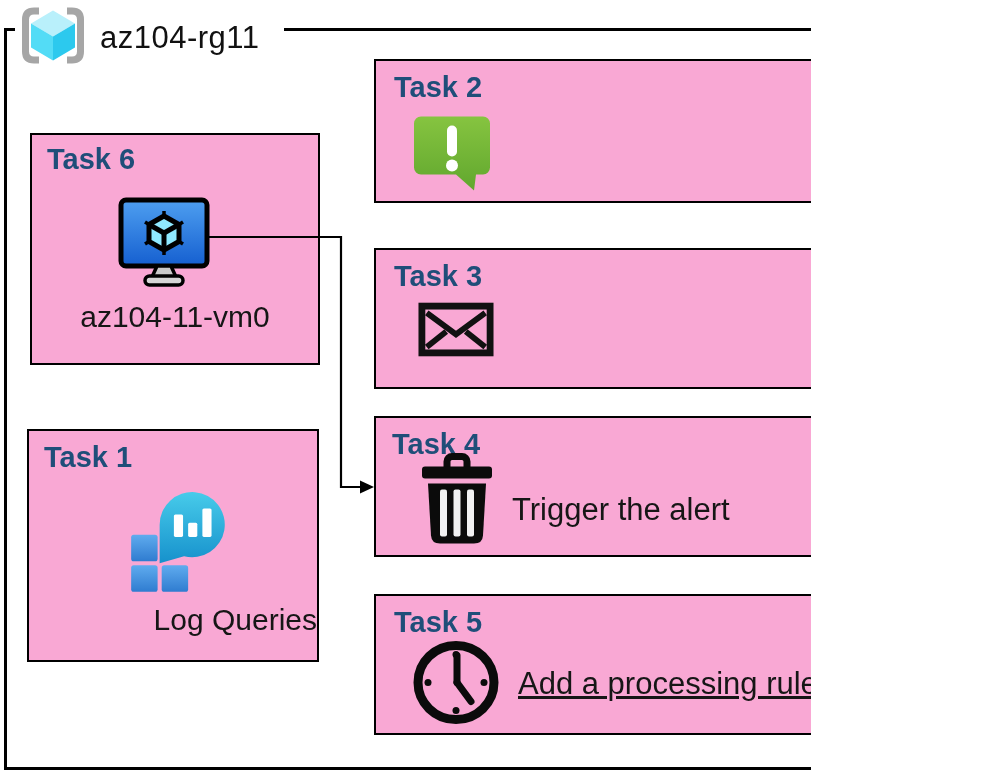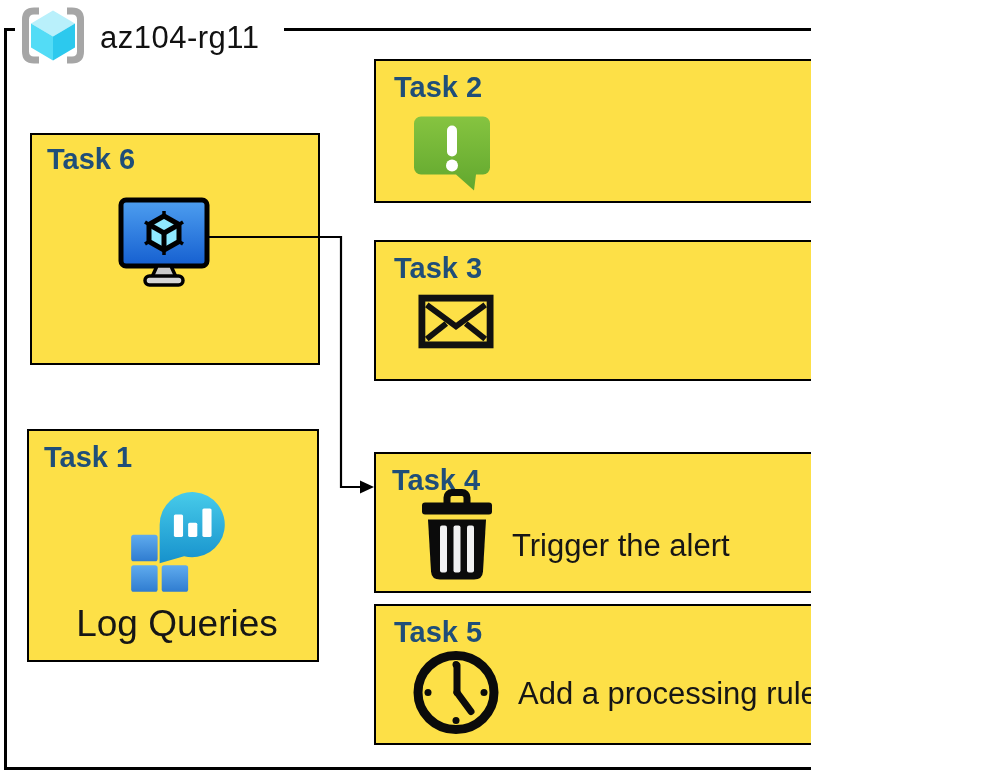--- a/index.html
+++ b/index.html
@@ -13,63 +13,63 @@
   }
   .border-mask {
     position:absolute; left:15px; top:24px; width:269px; height:11px; background:#fff;
   }
   .rg-icon { position:absolute; left:18px; top:4px; width:70px; height:63px; }
   .rg-title {
     position:absolute; left:100px; top:20px; font-size:31px; color:#111;
     letter-spacing:0.5px; white-space:nowrap;
   }
   .task-box {
-    position:absolute; background:#fde047; border:2.5px solid #000; box-sizing:border-box;
+    position:absolute; background:#f9a8d4; border:2.5px solid #000; box-sizing:border-box;
   }
   .task-header {
     position:absolute; font-size:29px; font-weight:bold; color:#1F4E79; white-space:nowrap;
   }
   .task-label { position:absolute; font-size:31px; color:#161616; white-space:nowrap; }
   .icon { position:absolute; }
 
   
   .box-t1 { left:30px; top:133px; width:290px; height:232px; }
   .box-t1 .task-header { left:15px; top:8px; }
   .box-t1 .icon { left:86px; top:61px; width:92px; height:92px; }
   .box-t1 .task-label { left:0; right:0; top:165px; text-align:center; font-size:30px; }
 
   
   .box-t6 { left:27px; top:429px; width:292px; height:233px; }
   .box-t6 .task-header { left:15px; top:10px; }
   .box-t6 .icon { left:98px; top:55px; width:106px; height:116px; }
-  .box-t6 .task-label { left:8px; right:0; top:172px; text-align:center; font-size:37px; }
+  .box-t6 .task-label { left:8px; right:0; top:172px; text-align:right; font-size:30px; }
 
   
   .box-t2 { left:374px; top:59px; width:578px; height:144px; }
   .box-t2 .task-header { left:18px; top:10px; }
   .box-t2 .icon { left:34px; top:51px; width:84px; height:81px; }
   .box-t2 .task-label { left:144px; top:63px; }
 
   
-  .box-t3 { left:374px; top:240px; width:578px; height:141px; }
+  .box-t3 { left:374px; top:248px; width:578px; height:141px; }
   .box-t3 .task-header { left:18px; top:10px; }
   .box-t3 .icon { left:42px; top:51px; width:76px; height:57px; }
   .box-t3 .task-label { left:144px; top:56px; }
 
   
-  .box-t4 { left:374px; top:416px; width:578px; height:141px;margin-top:36px; }
+  .box-t4 { left:374px; top:416px; width:578px; height:141px; }
   .box-t4 .task-header { left:16px; top:10px; }
   .box-t4 .icon { left:44px; top:35px; width:74px; height:95px; }
   .box-t4 .task-label { left:136px; top:74px; }
 
   
-  .box-t5 { left:374px; top:594px; width:578px; height:141px;margin-top:10px; }
+  .box-t5 { left:374px; top:594px; width:578px; height:141px; }
   .box-t5 .task-header { left:18px; top:10px; }
   .box-t5 .icon { left:36px; top:43px; width:88px; height:87px; }
-  .box-t5 .task-label { left:142px; top:70px; }
+  .box-t5 .task-label { left:142px; top:70px;text-decoration:underline; }
 
   .connector-svg { position:absolute; left:0; top:0; width:992px; height:774px; pointer-events:none; }
 </style>
 </head>
 <body>
 
 <div class="canvas">
 
   <div class="outer-border"></div>
   <div class="border-mask"></div>
@@ -108,20 +108,21 @@
             <line x1="46" y1="53" x2="46" y2="58"></line>
           <line x1="31" y1="27.5" x2="27" y2="25"></line>
             <line x1="61" y1="27.5" x2="65" y2="25"></line>
           <line x1="31" y1="44.5" x2="27" y2="47"></line>
             <line x1="61" y1="44.5" x2="65" y2="47"></line>
         </g>
         <polygon points="39,69 53,69 58,80 34,80" fill="#C9C9C9" stroke="#000" stroke-width="3.5"></polygon>
         <rect x="27" y="79" width="38" height="9" rx="4.5" fill="#D5D5D5" stroke="#000" stroke-width="3.5"></rect>
       </svg>
     </span>
+    <div class="task-label">az104-11-vm0</div>
   </div>
 
   <div class="task-box box-t6">
     <div class="task-header">Task 1</div>
     <span class="icon">
       <svg width="106" height="116" viewBox="0 0 104 114">
         <defs>
           <linearGradient id="lgSq" x1="0" y1="0" x2="0" y2="1">
             <stop offset="0" stop-color="#5FABEE"></stop>
               <stop offset="1" stop-color="#2F7CD0"></stop>

